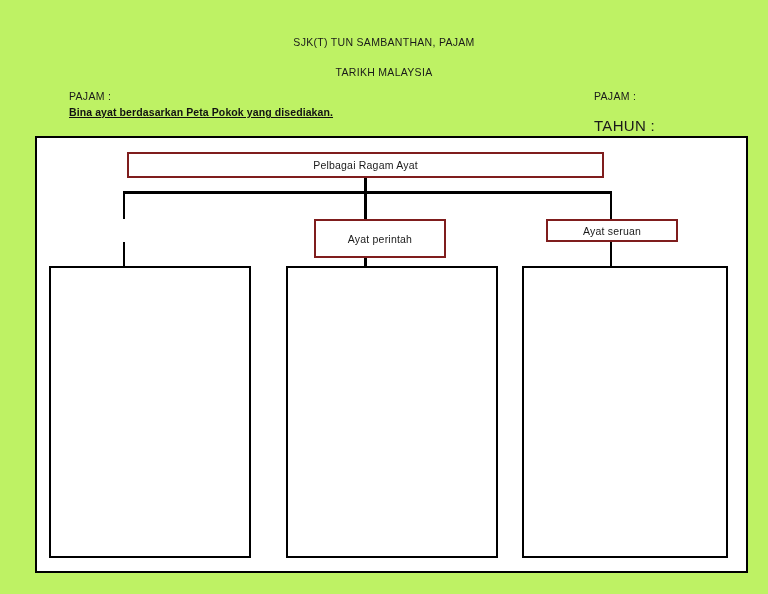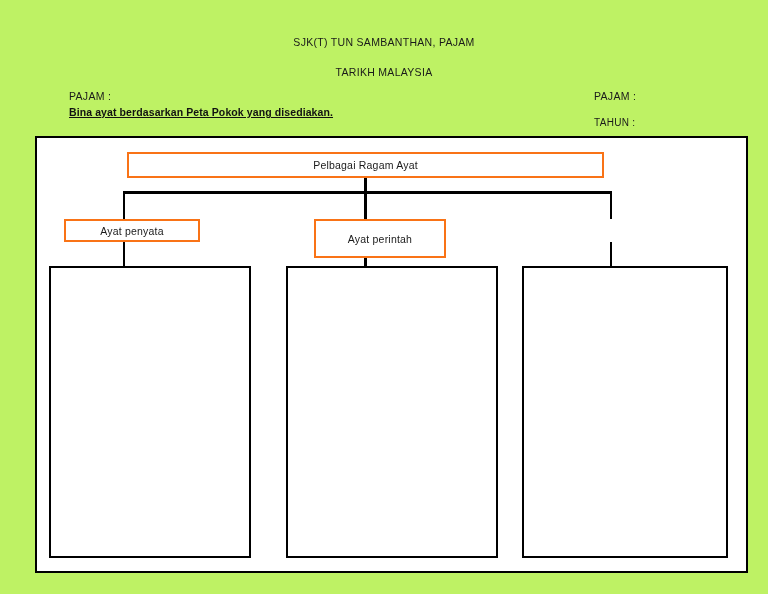--- a/index.html
+++ b/index.html
@@ -56,21 +56,21 @@
     left: 594px;
     top: 90px;
     font-size: 10.5px;
     letter-spacing: 0.3px;
     color: #1a1a1a;
   }
   .field-tahun {
     position: absolute;
     left: 594px;
     top: 117px;
-    font-size: 10px;
+    font-size: 15px;
     letter-spacing: 0.3px;
     color: #1a1a1a;
   }
   .instruction {
     position: absolute;
     left: 69px;
     top: 106px;
     font-size: 10.5px;
     font-weight: bold;
     text-decoration: underline;
@@ -96,21 +96,21 @@
     left: 0;
     top: 0;
     width: 768px;
     height: 594px;
     pointer-events: none;
   }
   .tree-layer svg { display: block; }
 
   .node-box {
     position: absolute;
-    border: 2px solid #f97316;
+    border: 2px solid #7f1d1d;
     box-sizing: border-box;
     background: #ffffff;
     display: flex;
     align-items: center;
     justify-content: center;
     font-size: 10.5px;
     letter-spacing: 0.2px;
     color: #1a1a1a;
   }
 
@@ -173,28 +173,28 @@
         <line x1="365.5" y1="242" x2="365.5" y2="266"></line>
         <line x1="611" y1="242" x2="611" y2="266"></line>
       </g>
     </svg>
   </div>
 
   <div class="node-box root-node">
     <span>Pelbagai Ragam Ayat</span>
   </div>
 
-  <div class="node-box child-node-1">
-    <span>Ayat penyata</span>
-  </div>
 
   <div class="node-box child-node-2">
     <span>Ayat perintah</span>
   </div>
 
+  <div class="node-box child-node-3">
+    <span>Ayat seruan</span>
+  </div>
 
   <div class="answer-box answer-box-1"></div>
 
   <div class="answer-box answer-box-2"></div>
 
   <div class="answer-box answer-box-3"></div>
 
 </div>
 
 </body></html>

